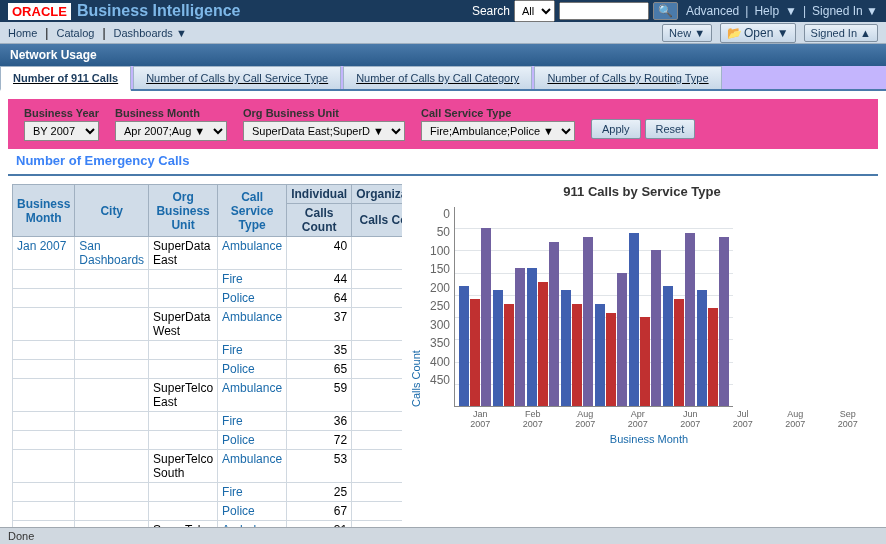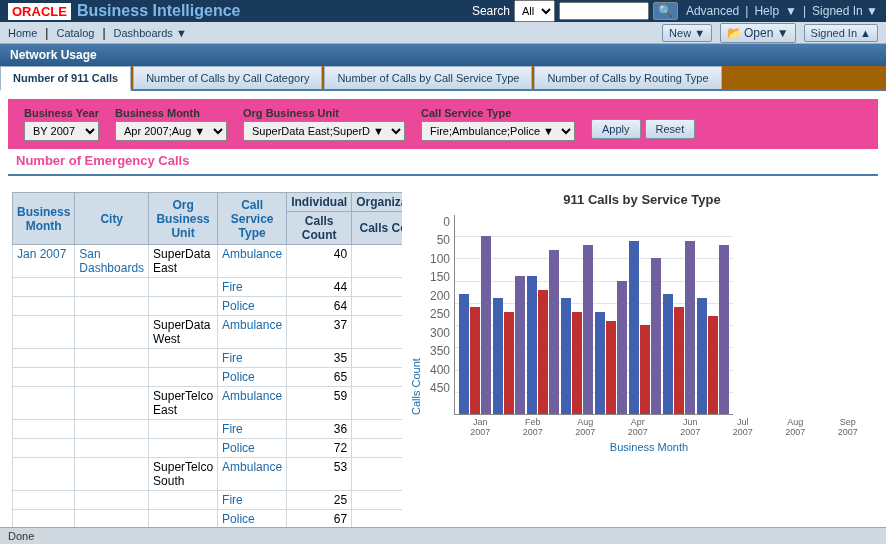--- a/index.html
+++ b/index.html
@@ -82,23 +82,24 @@
     #network-bar {
       background: linear-gradient(to bottom, #4a7aaa, #2a5a8a);
       color: white;
       padding: 4px 10px;
       font-size: 12px;
       font-weight: bold;
     }
 
     
     #tabs-bar {
-      background: #a16207;
+      background: #c4b5fd;
       display: flex;
       border-bottom: 2px solid #4a7aaa;
+      text-decoration: underline;
     }
     .tab {
       padding: 5px 12px;
       font-size: 11px;
       cursor: pointer;
       border: 1px solid #a0b4c8;
       border-bottom: none;
       background: linear-gradient(to bottom, #e8f0f8, #c8d8e8);
       color: #1a3a5c;
       margin-right: 2px;
@@ -151,26 +152,26 @@
       border: 1px solid #8090a0;
       border-radius: 2px;
       padding: 3px 10px;
       font-size: 11px;
       cursor: pointer;
       color: #1a3a5c;
     }
 
     
     #section-title {
-      color: #ec4899;
+      color: #3b82f6;
       font-size: 13px;
       font-weight: bold;
       padding: 4px 8px 6px 8px;
       border-bottom: 2px solid #4a7aaa;
-      margin-bottom: 16px;
+      margin-bottom: 8px;
     }
 
     
     #content-area {
       display: flex;
       gap: 8px;
       padding: 0 4px;
     }
 
     
@@ -342,22 +343,22 @@
   </button>
   <button class="nav-btn">Signed In ▲</button>
 </div>
 
 <div id="network-bar">
   <span>Network Usage</span>
 </div>
 
 <div id="tabs-bar">
   <div class="tab active">Number of 911 Calls</div>
+  <div class="tab">Number of Calls by Call Service Type</div>
   <div class="tab">Number of Calls by Call Category</div>
-  <div class="tab">Number of Calls by Call Service Type</div>
   <div class="tab">Number of Calls by Routing Type</div>
 </div>
 
 <div id="main-content">
 
   <div id="filters">
     <div class="filter-group">
       <label>Business Year</label>
       <select>
         <option>BY 2007</option>

